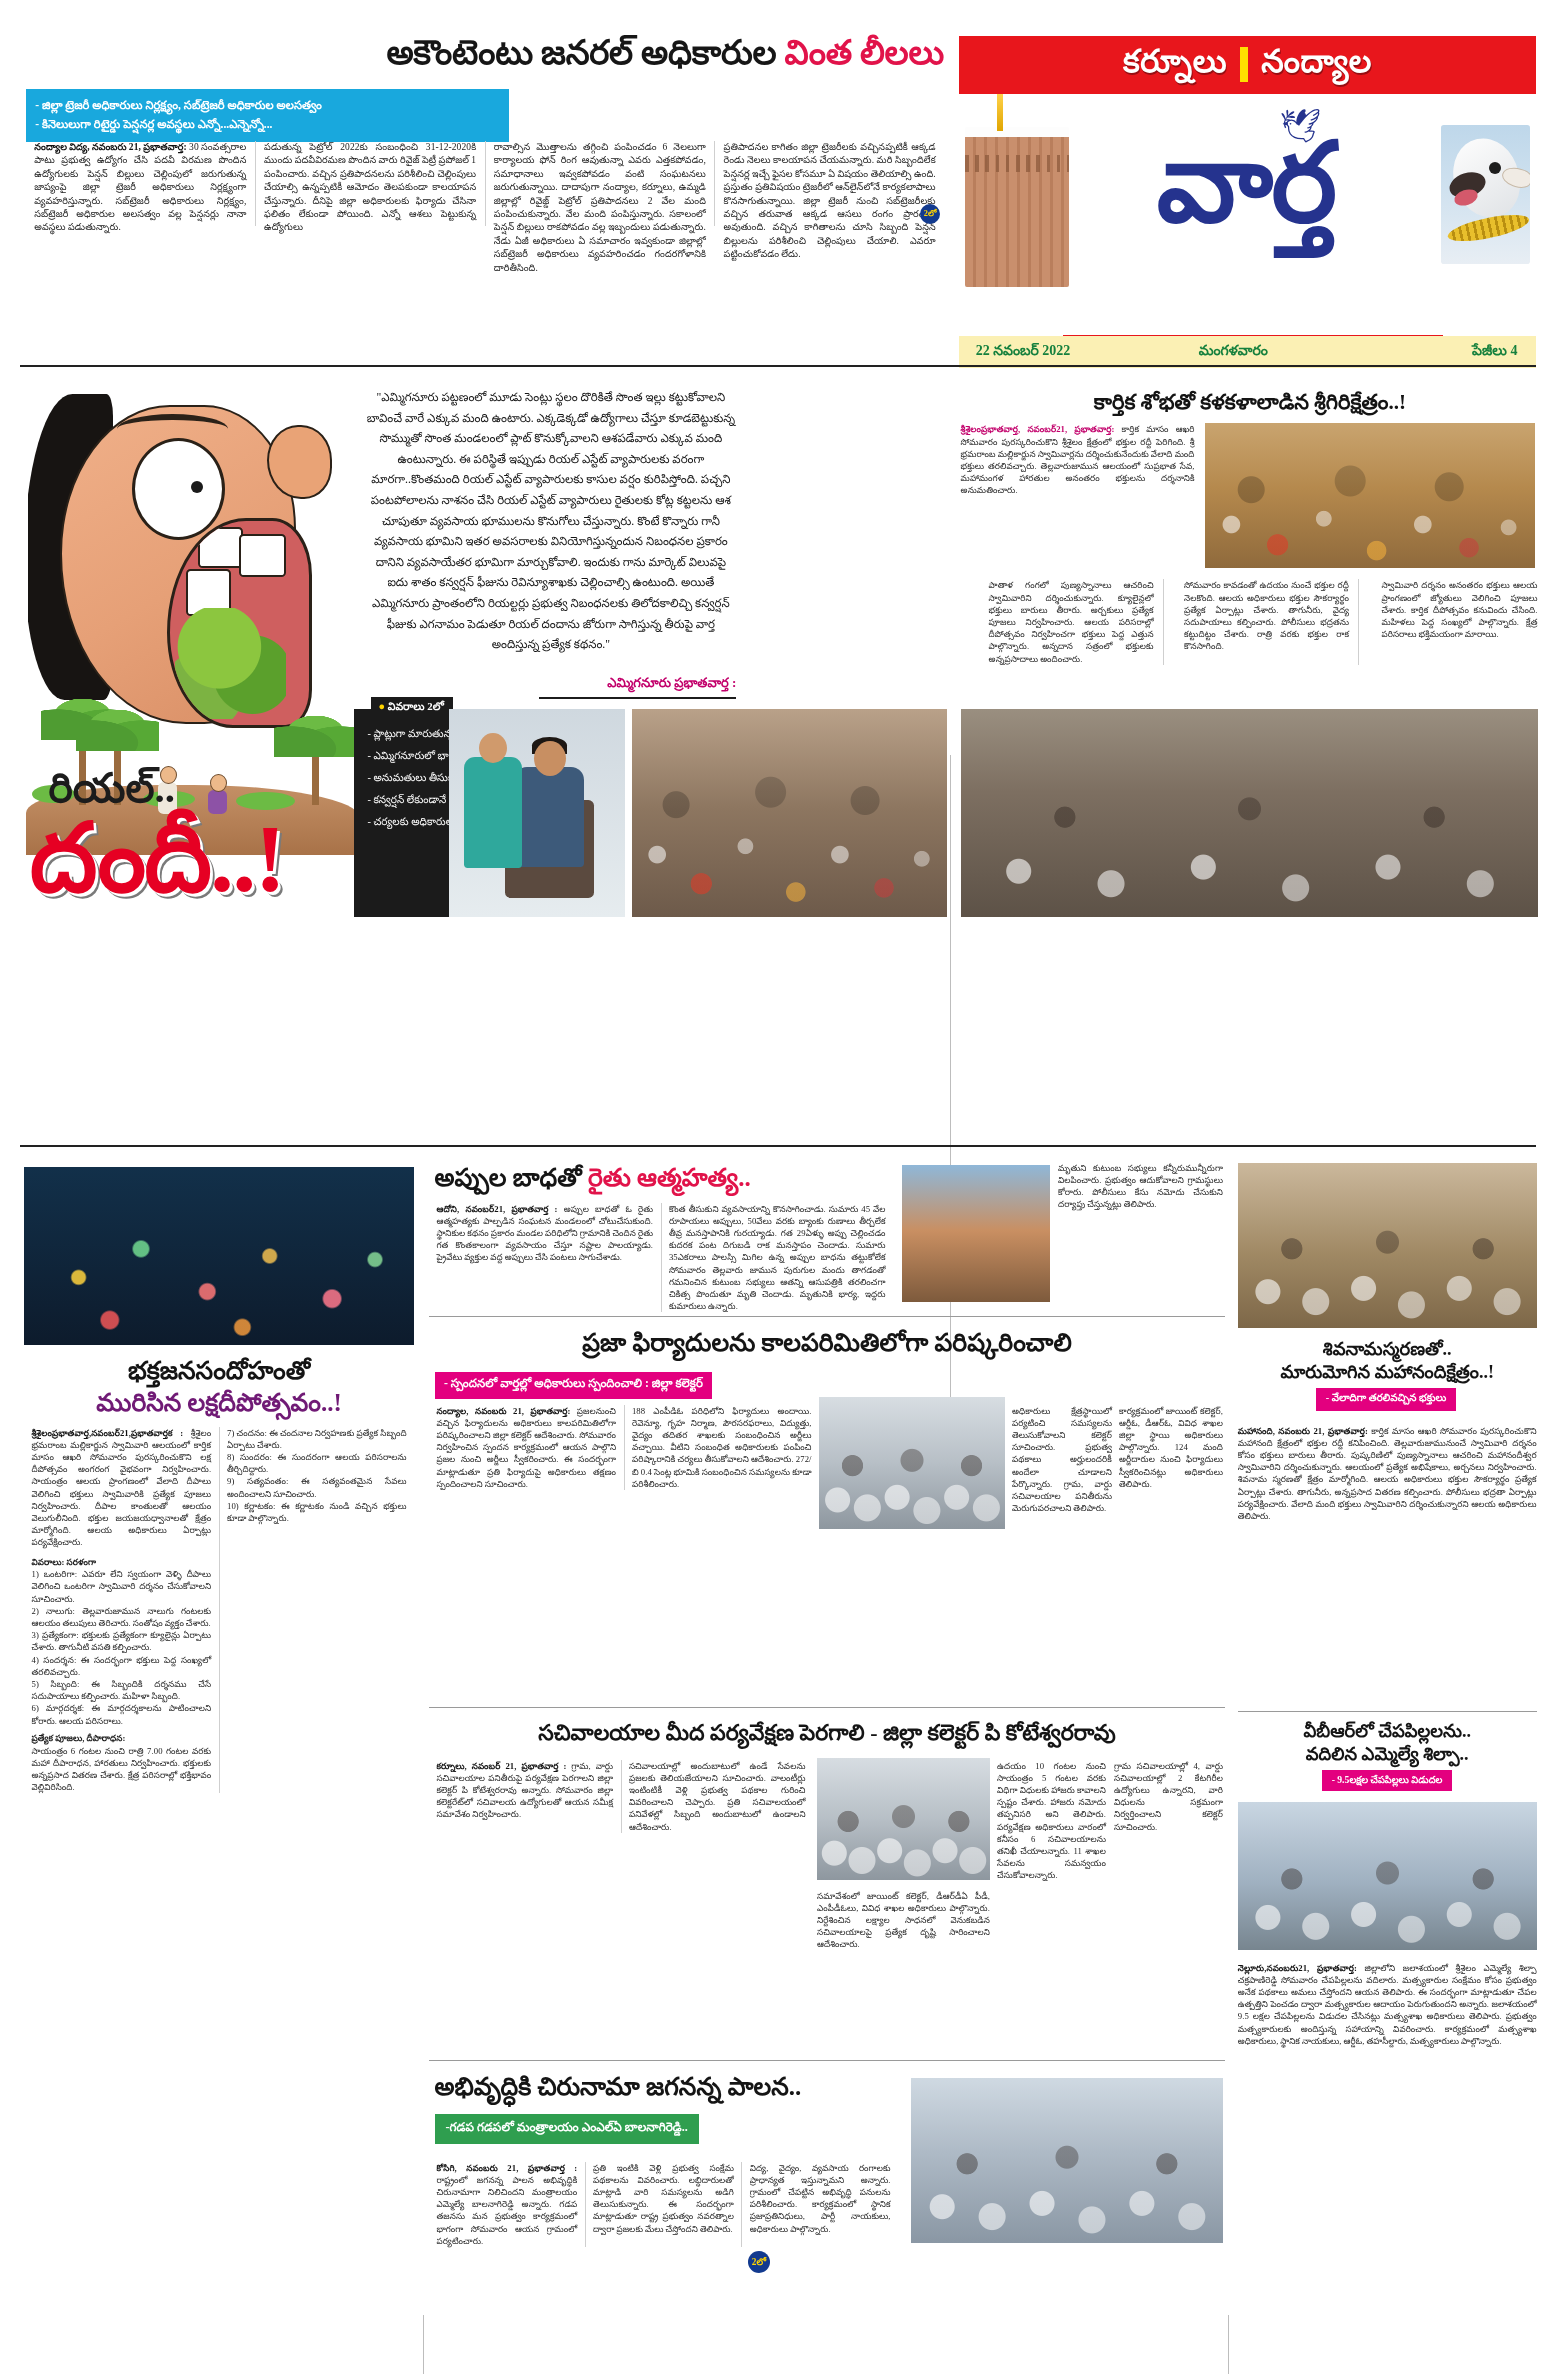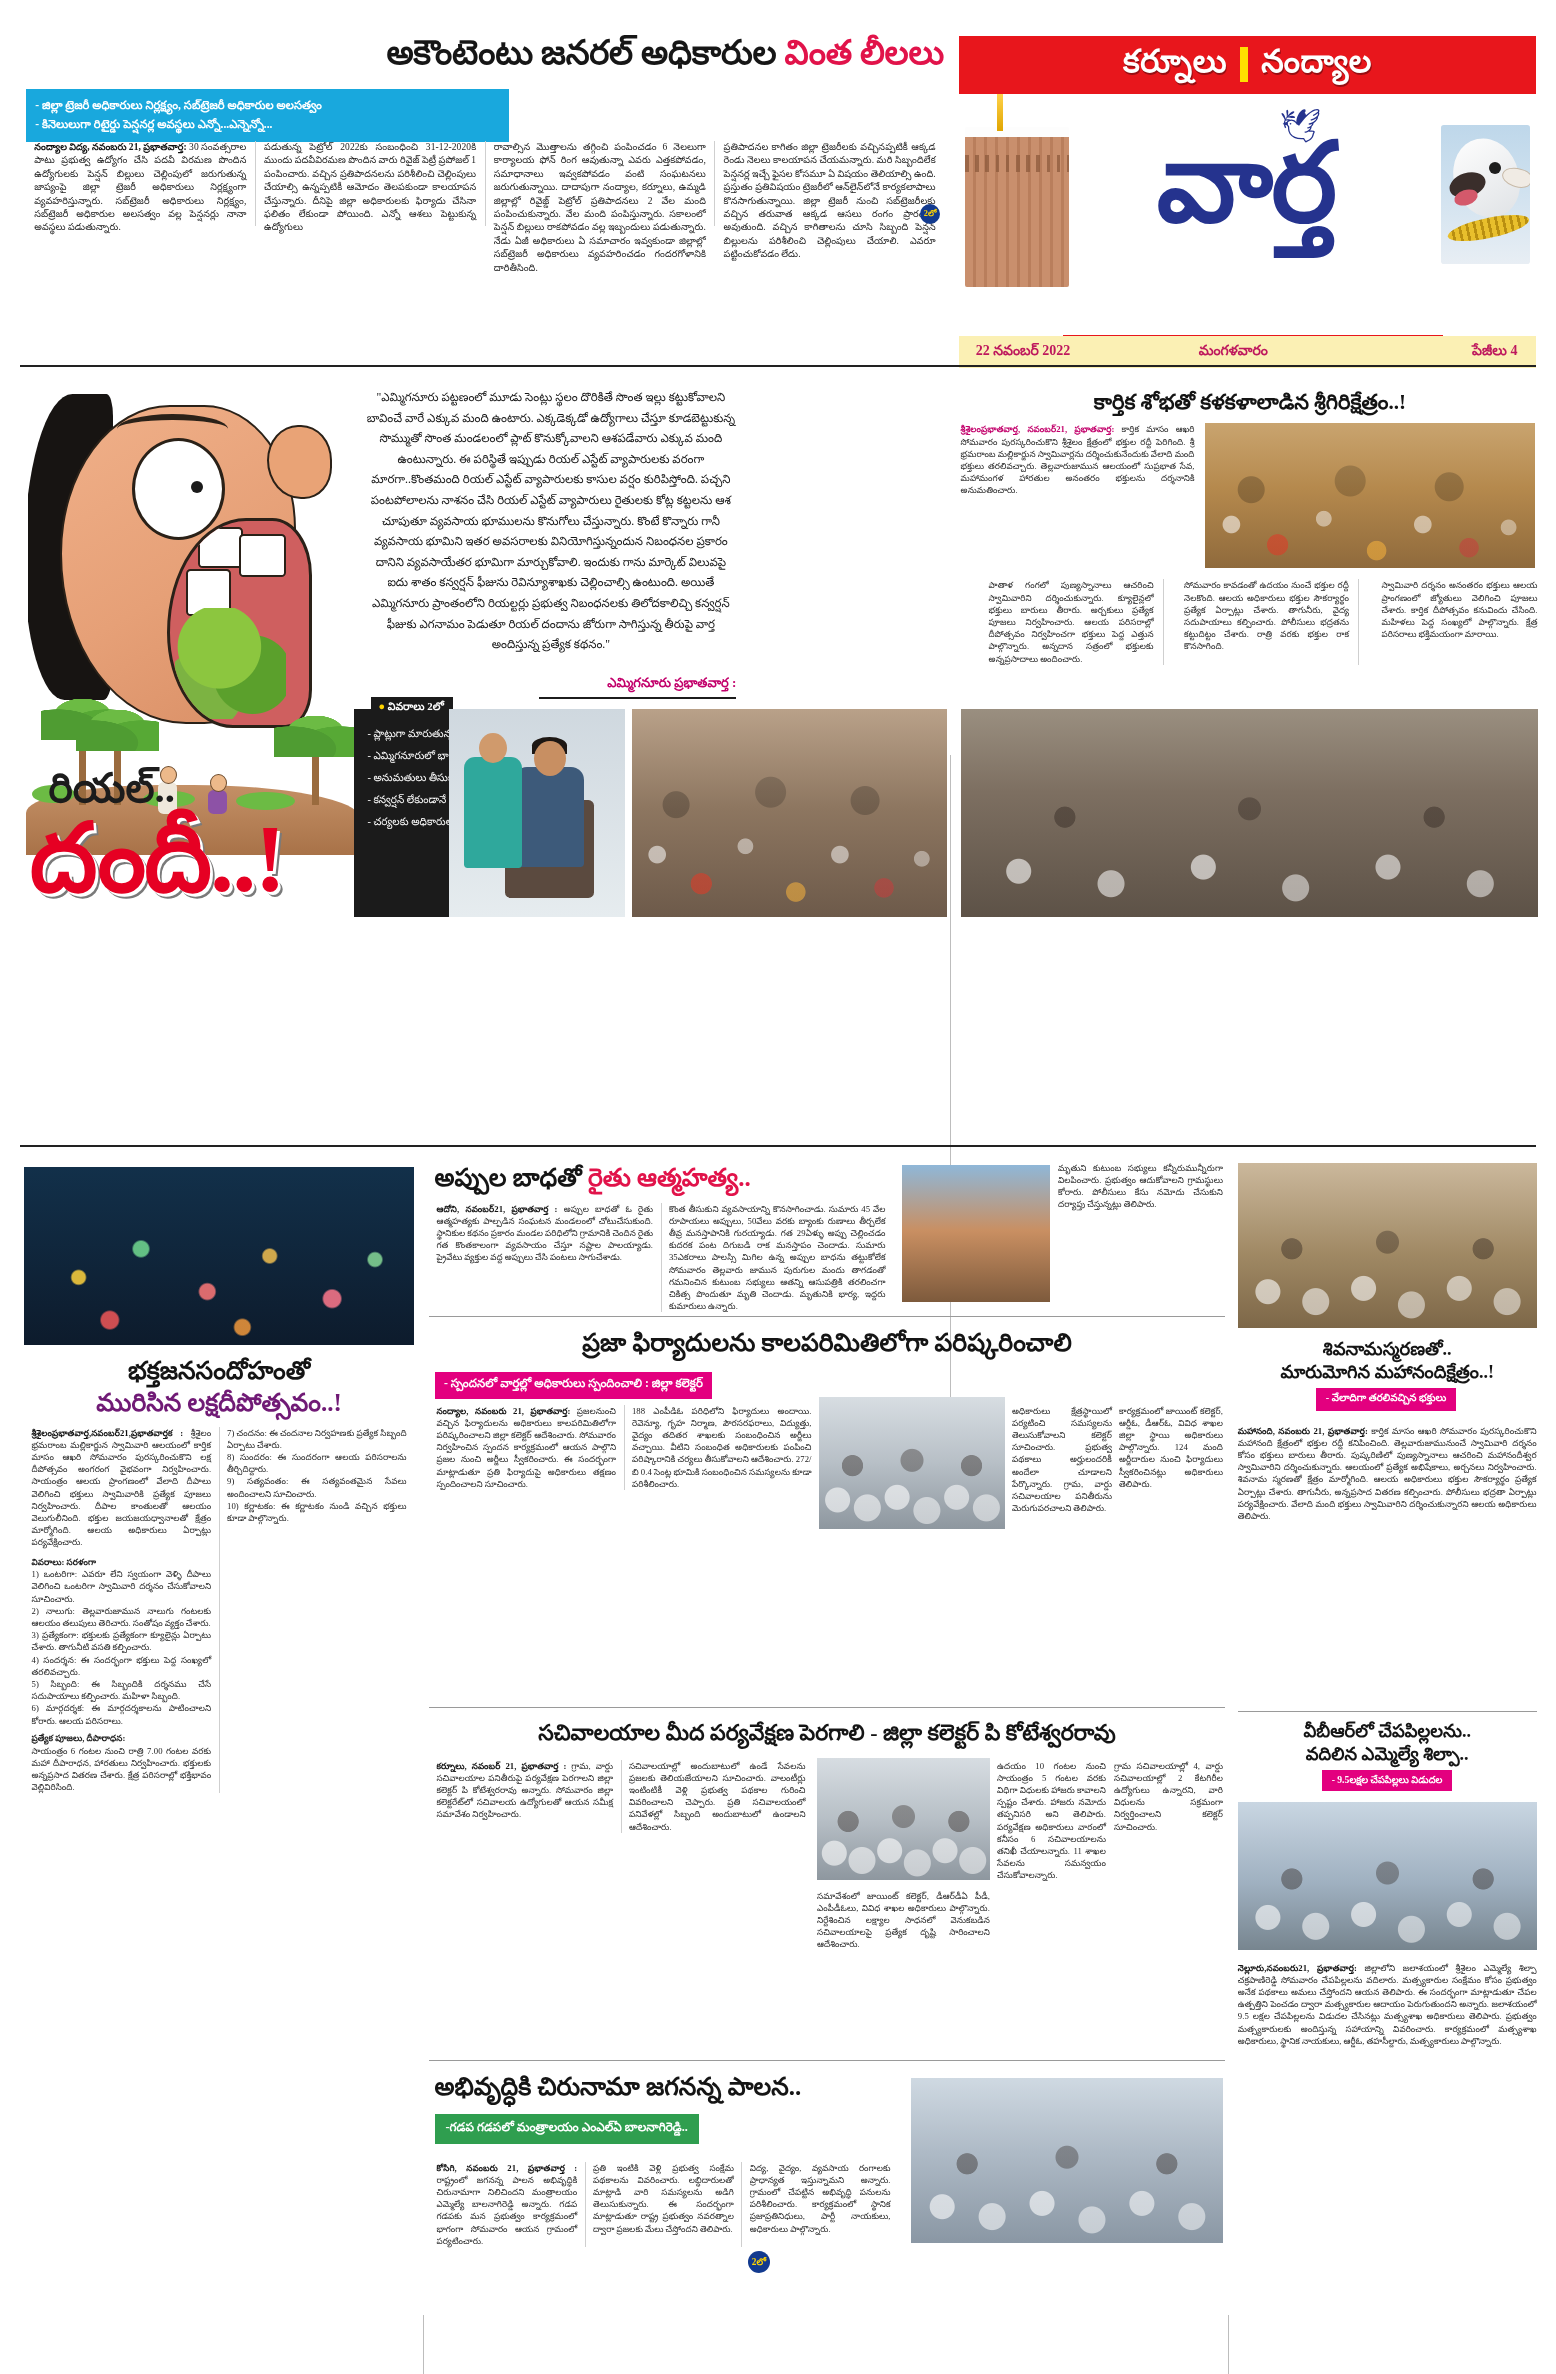--- a/index.html
+++ b/index.html
@@ -105,21 +105,21 @@
     background:#f0ebe4;border:0.9px solid #c7b9a7;transform:rotate(18deg);
   }
   .nandi .collar{
     position:absolute;left:5.6px;top:93px;width:83px;height:20.4px;border-radius:50%;
     background:repeating-linear-gradient(90deg,#e8bf2c 0 4.6px,#b98f10 4.6px 7.4px);
     transform:rotate(-12deg);
   }
   .mh-redline{position:absolute;left:104px;top:234px;width:380px;height:6.5px;background:#e8161c;}
   .datebar{
     position:absolute;left:959px;top:336px;width:577px;height:32px;background:#fbf0b4;
-    display:flex;align-items:center;font-size:14px;font-weight:bold;color:#be185d;
+    display:flex;align-items:center;font-size:14px;font-weight:bold;color:#15803d;
   }
   .datebar .d1{padding-left:16.7px;width:223px;}
   .datebar .d2{width:213px;text-align:left;}
   .datebar .d3{flex:1;text-align:right;padding-right:18.6px;}
 
   
   .sec2{position:absolute;left:0;top:375px;width:1556px;height:777px;}
   .sec2-left{position:absolute;left:20.4px;top:7.4px;width:928px;height:759px;}
   .cartoon-face{
     position:absolute;left:7.4px;top:5.6px;width:325px;height:390px;overflow:hidden;
@@ -607,21 +607,21 @@
 
       <div style="position:absolute;left:0;top:909px;width:796px;">
         <div class="mid-head" style="width:464px;padding-left:5.6px">అభివృద్ధికి చిరునామా జగనన్న పాలన..</div>
         <div style="position:absolute;left:5.6px;top:43px;" class="greenband">-గడప గడపలో మంత్రాలయం ఎంఎల్ఏ బాలనాగిరెడ్డి..</div>
         <div class="photo-gen ph-rally" style="position:absolute;left:482px;top:7.4px;width:312px;height:165px;">
             <div class="peoplefx"></div>
           </div>
         <div style="position:absolute;left:0;top:91px;width:469px;" class="cols2">
           <div style="width:33.3%" class="body-txt sm">
             <span class="dateline">కోసిగి, నవంబరు 21, ప్రభాతవార్త :</span>
-            <span>రాష్ట్రంలో జగనన్న పాలన అభివృద్ధికి చిరునామాగా నిలిచిందని మంత్రాలయం ఎమ్మెల్యే బాలనాగిరెడ్డి అన్నారు. గడప గడపకు మన ప్రభుత్వం కార్యక్రమంలో భాగంగా సోమవారం ఆయన గ్రామంలో పర్యటించారు.</span>
+            <span>రాష్ట్రంలో జగనన్న పాలన అభివృద్ధికి చిరునామాగా నిలిచిందని మంత్రాలయం ఎమ్మెల్యే బాలనాగిరెడ్డి అన్నారు. గడప తజనసు మన ప్రభుత్వం కార్యక్రమంలో భాగంగా సోమవారం ఆయన గ్రామంలో పర్యటించారు.</span>
           </div>
           <div style="width:33.3%" class="body-txt sm">ప్రతి ఇంటికి వెళ్లి ప్రభుత్వ సంక్షేమ పథకాలను వివరించారు. లబ్ధిదారులతో మాట్లాడి వారి సమస్యలను అడిగి తెలుసుకున్నారు. ఈ సందర్భంగా మాట్లాడుతూ రాష్ట్ర ప్రభుత్వం నవరత్నాల ద్వారా ప్రజలకు మేలు చేస్తోందని తెలిపారు.</div>
           <div style="width:33.3%;position:relative" class="body-txt sm">
             <span>విద్య, వైద్యం, వ్యవసాయ రంగాలకు ప్రాధాన్యత ఇస్తున్నామని అన్నారు. గ్రామంలో చేపట్టిన అభివృద్ధి పనులను పరిశీలించారు. కార్యక్రమంలో స్థానిక ప్రజాప్రతినిధులు, పార్టీ నాయకులు, అధికారులు పాల్గొన్నారు.</span>
             <div class="seal2" style="left:5.6px;bottom:-26px">2లో</div>
           </div>
         </div>
       </div>
     </div>
 

